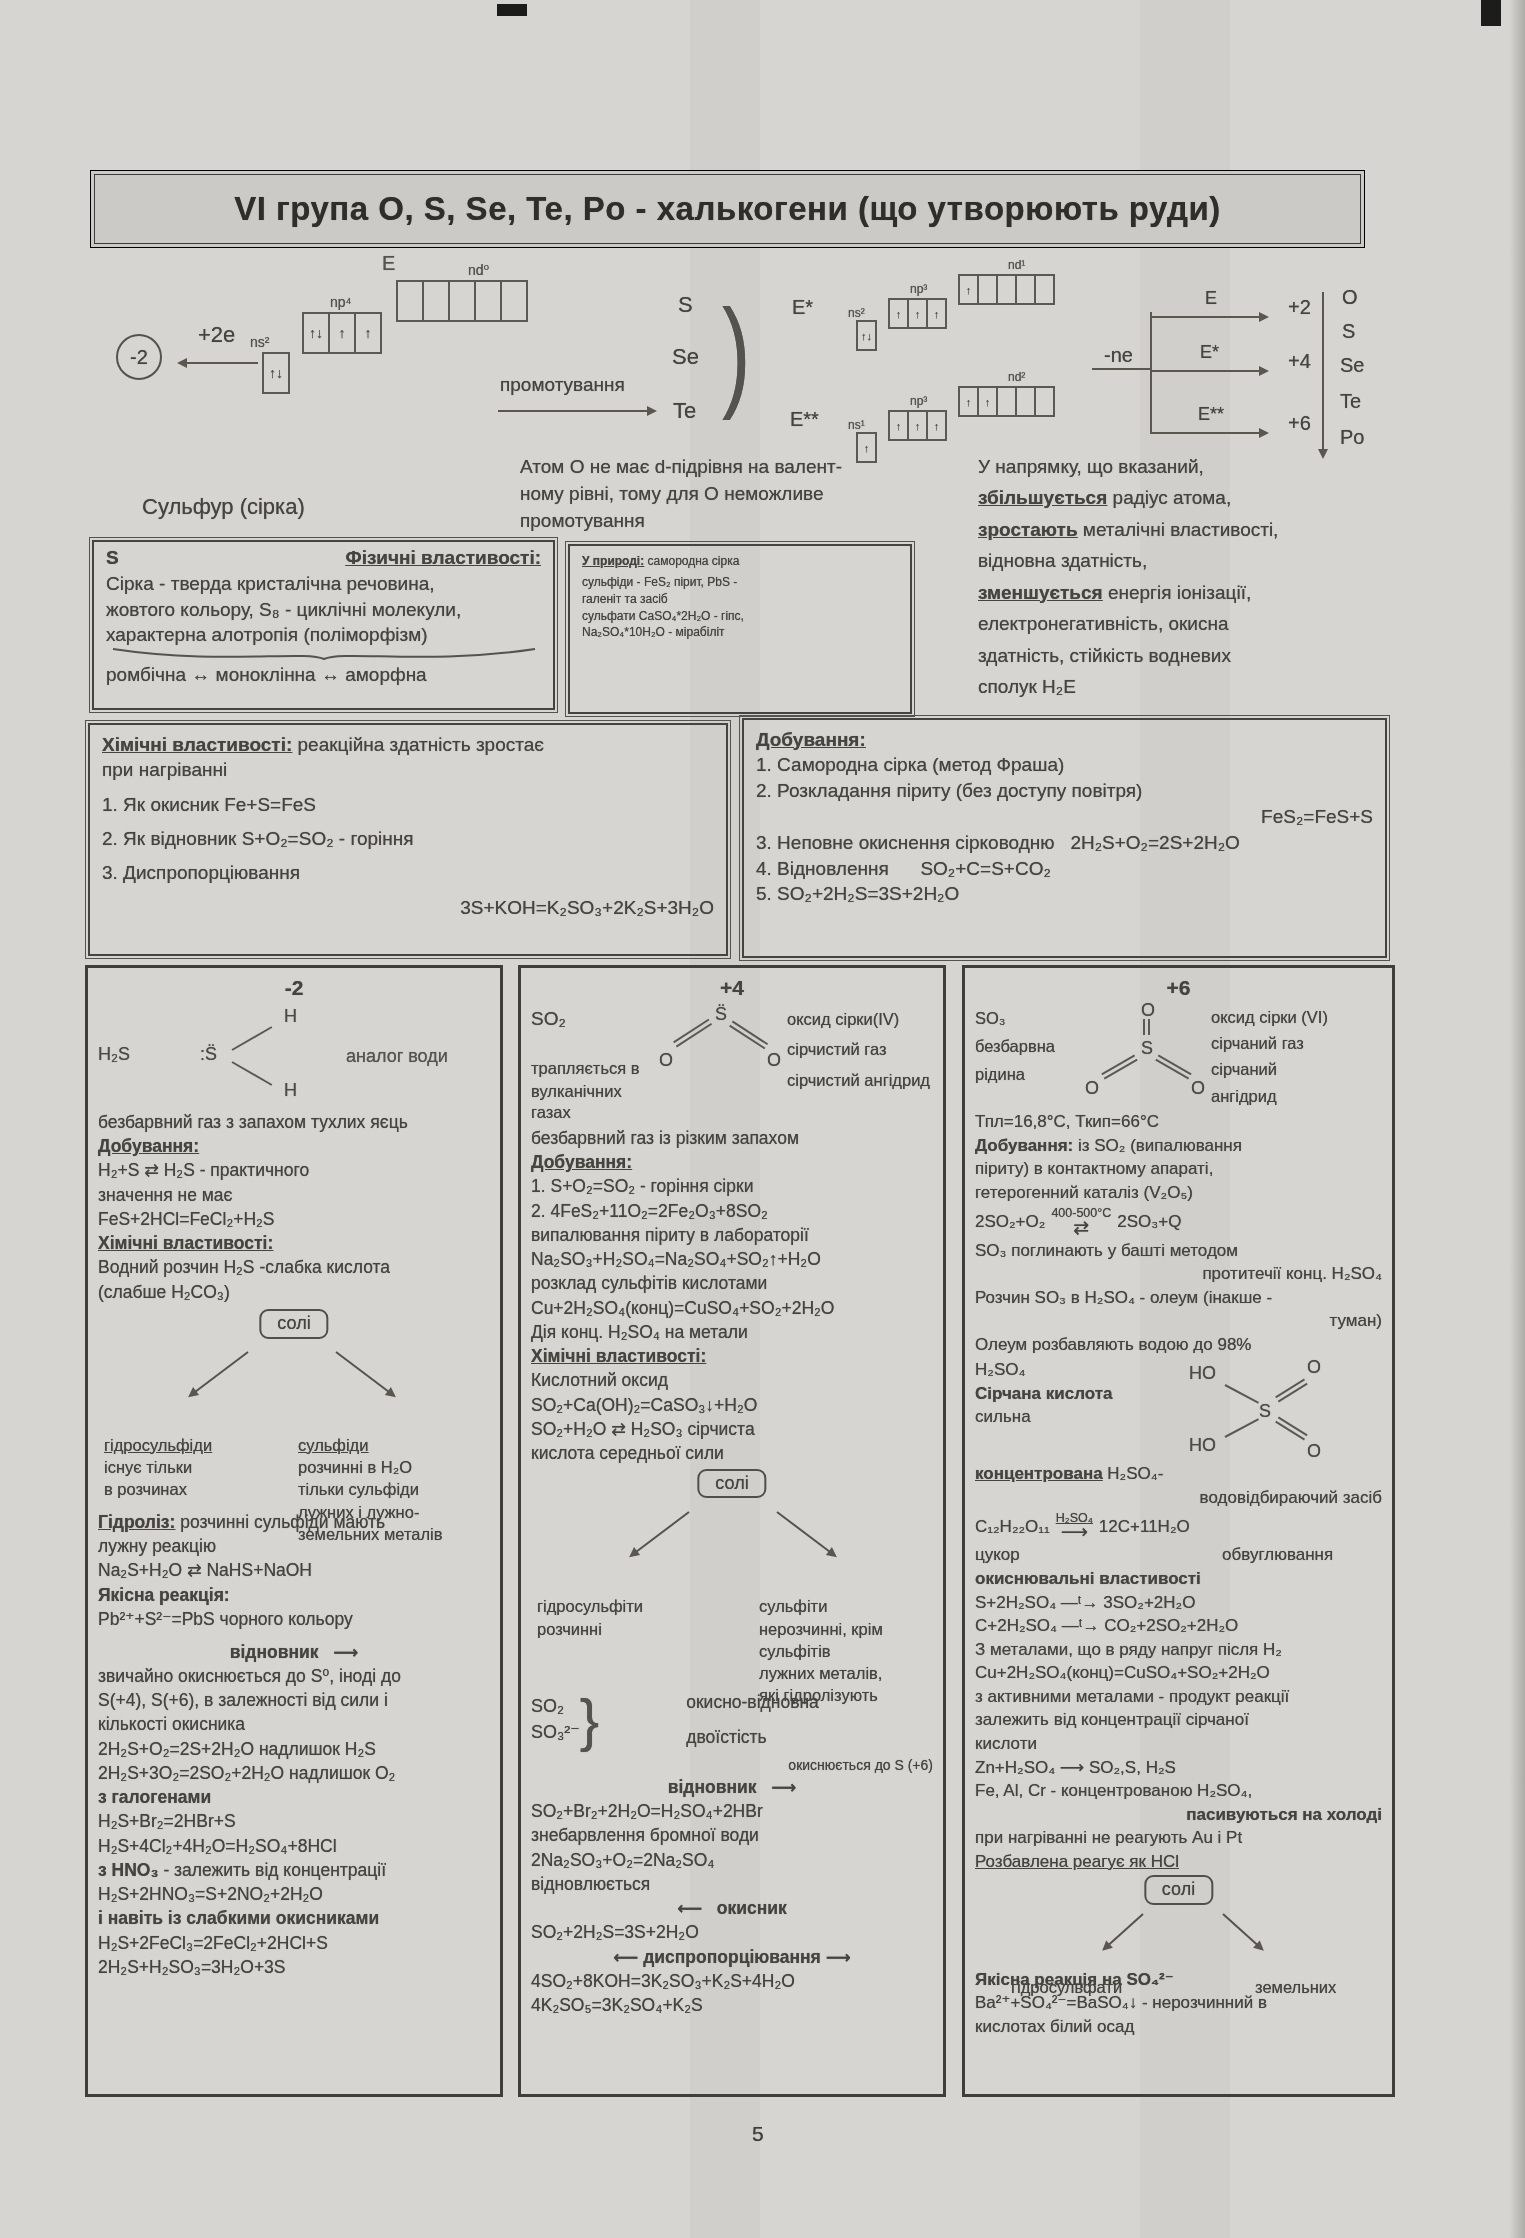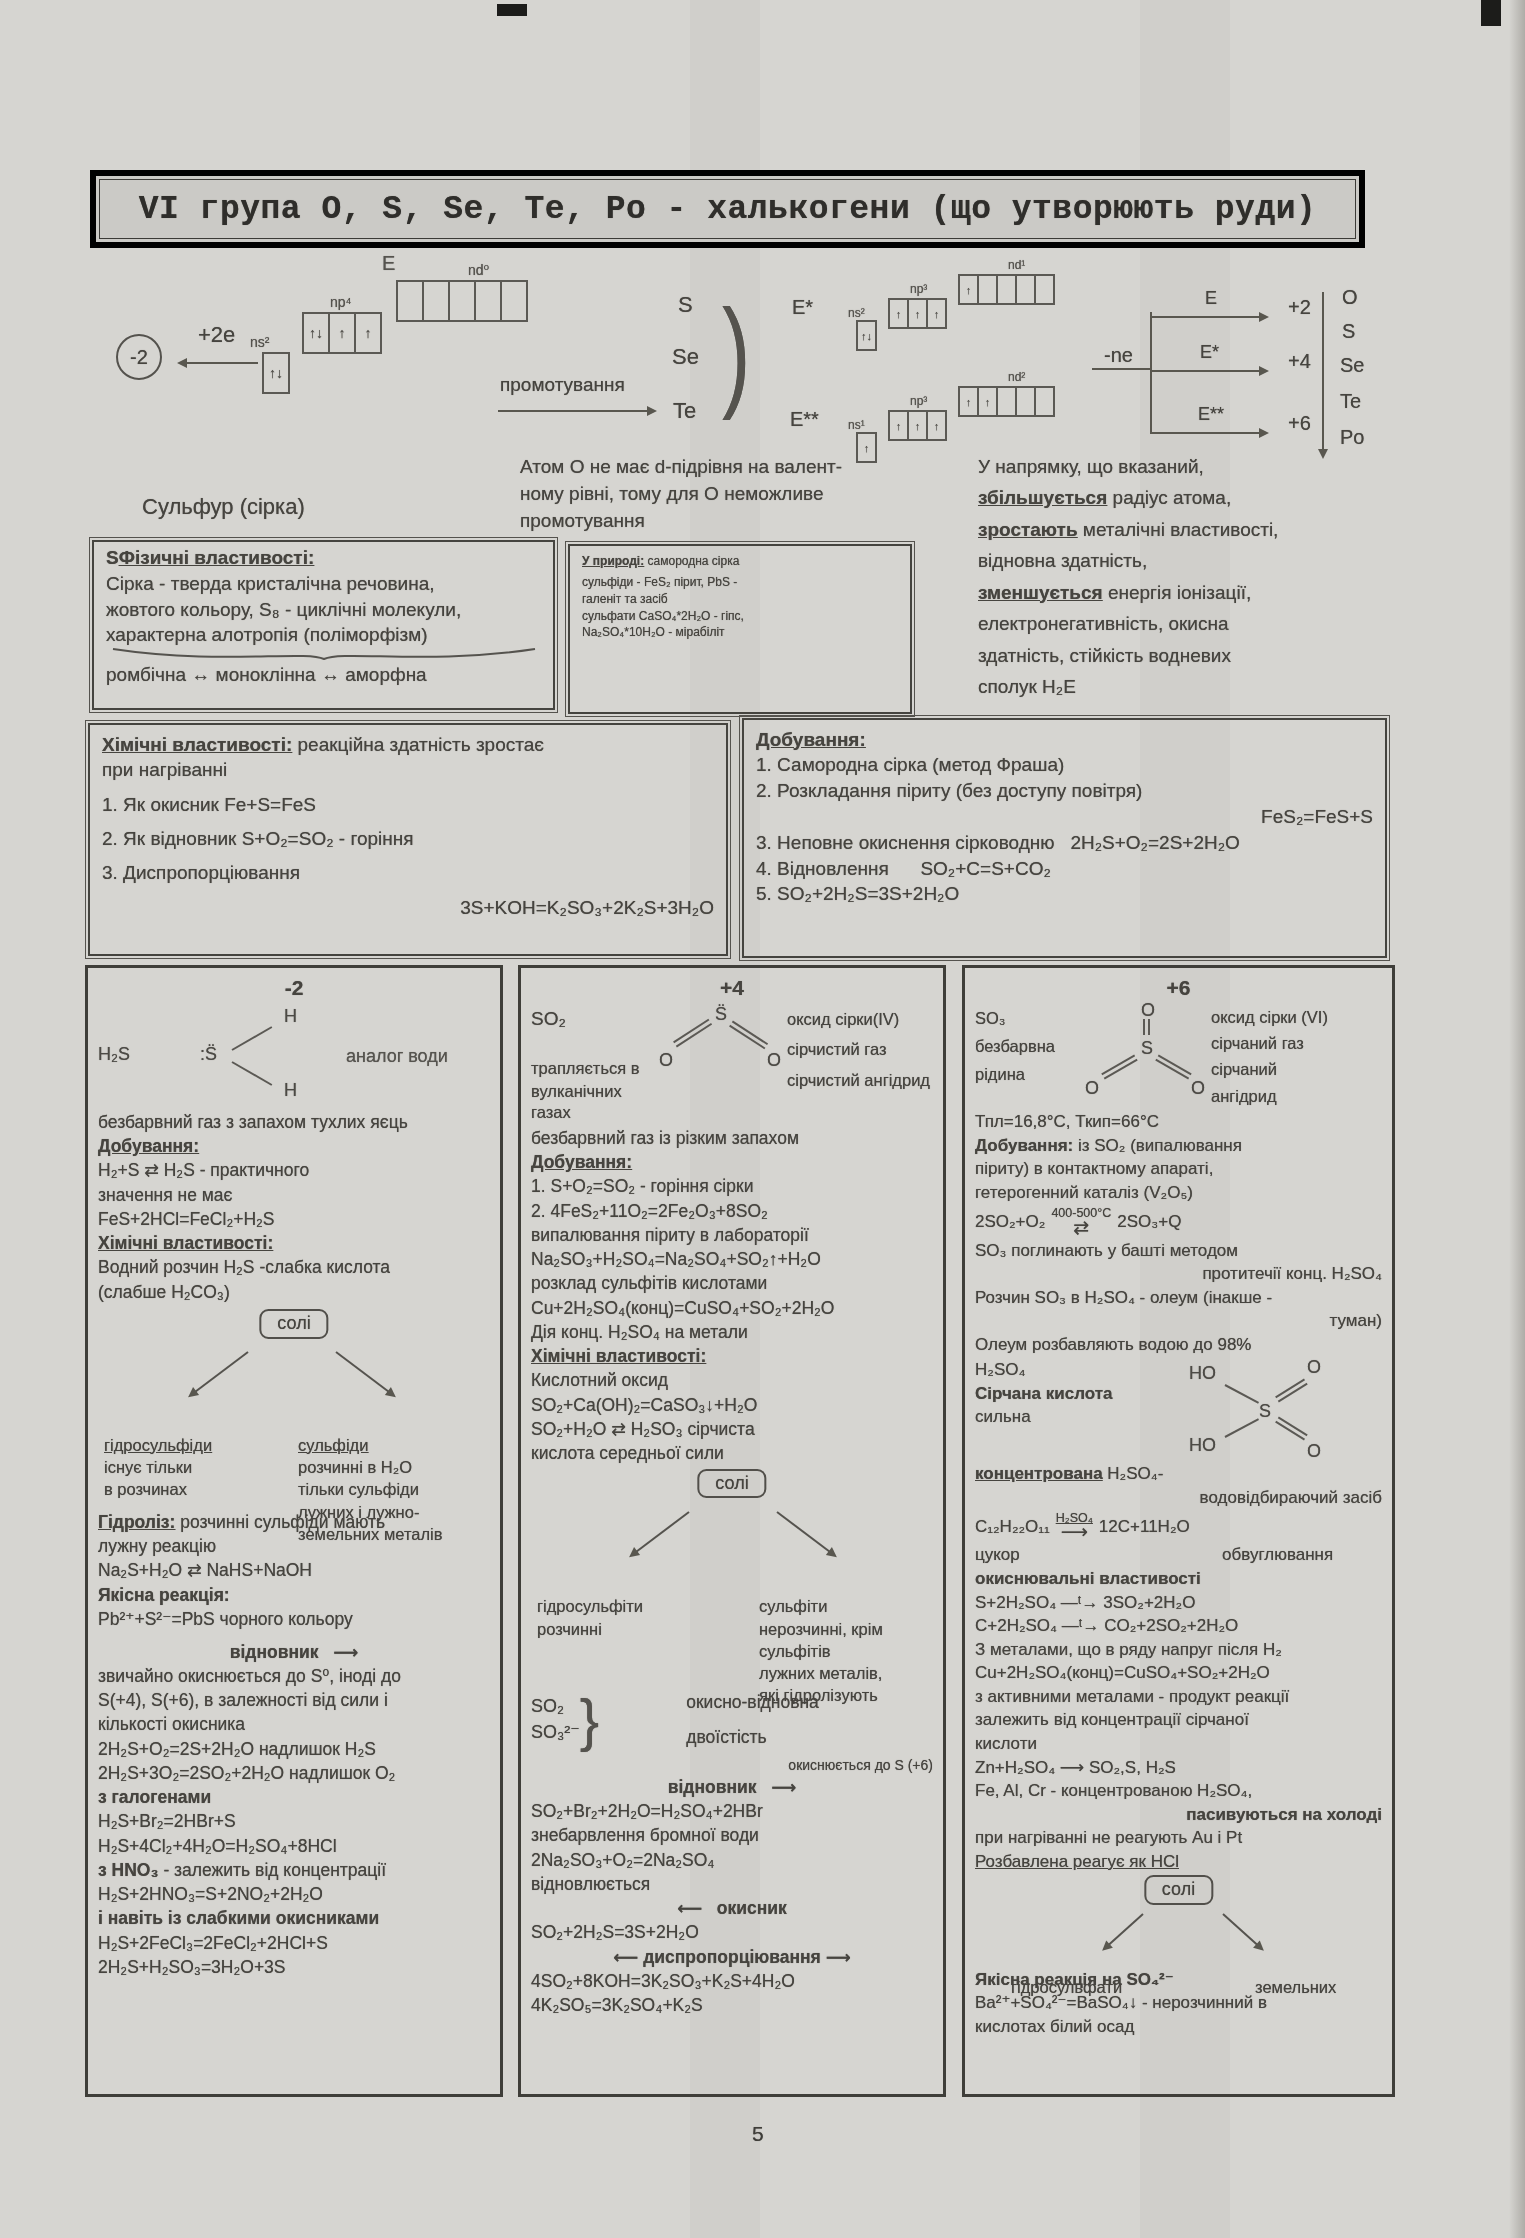--- a/index.html
+++ b/index.html
@@ -7,21 +7,21 @@
       font-family:"Liberation Sans","DejaVu Sans",sans-serif;color:#46443f;}
   .pg *{box-sizing:border-box;}
   .fuzz{text-shadow:0 0 .7px rgba(70,68,62,.8);}
   .abs{position:absolute;}
   
   .streak{position:absolute;top:0;height:100%;background:rgba(100,98,92,.05);pointer-events:none;}
   .edge-r{position:absolute;right:0;top:0;width:16px;height:100%;background:linear-gradient(90deg,rgba(0,0,0,0),#aeaca7);}
   .mark{position:absolute;background:#1c1c1a;}
   
   .tbox{position:absolute;left:90px;top:170px;width:1275px;height:78px;background:#cbcac6;
-        border:6px solid #000000;display:flex;align-items:center;justify-content:center;font-family:Liberation Mono, monospace;}
+        border:1px solid #000000;display:flex;align-items:center;justify-content:center;}
   .tbox::after{content:"";position:absolute;inset:3px;border:1px solid #3c3b37;pointer-events:none;}
   .ttext{font-size:33px;font-weight:bold;color:#2f2e2b;letter-spacing:.5px;}
   
   .bx{position:absolute;border:2px solid #45443f;outline:1px solid #55534e;outline-offset:2px;
       padding:6px 12px;font-size:19px;line-height:1.28;}
   .col{position:absolute;top:965px;height:1132px;border:3px solid #3f3e39;padding:4px 10px;
        font-size:17.5px;line-height:1.3;}
   .colhead{text-align:center;font-weight:bold;font-size:21px;margin:2px 0;}
   
   .ln{margin:1.5px 0;}
@@ -153,21 +153,21 @@
       <div class="ln">електронегативність, окисна</div>
       <div class="ln">здатність, стійкість водневих</div>
       <div class="ln">сполук H₂E</div>
     </div>
 
   <div class="abs" style="left:142px;top:494px;font-size:22px">Сульфур (сірка)</div>
 
   <div class="bx" style="left:92px;top:540px;width:463px;height:170px;padding-top:4px">
     <div style="display:flex">
       <span style="font-weight:bold">S</span>
-      <span class="bu" style="flex:1;text-align:left">Фізичні властивості:</span>
+      <span class="bu" style="flex:1;text-align:right">Фізичні властивості:</span>
     </div>
     <div>
         <div class="ln">Сірка - тверда кристалічна речовина,</div>
         <div class="ln">жовтого кольору, S₈ - циклічні молекули,</div>
         <div class="ln">характерна алотропія (поліморфізм)</div>
       </div>
     <svg width="430" height="14" viewBox="0 0 430 14" style="display:block;margin:-2px auto 0">
       <path d="M4,2 C110,18 195,3 215,12 C235,3 320,18 426,2" stroke="#55534e" stroke-width="2" fill="none"></path>
     </svg>
     <div class="ln">ромбічна ↔ моноклінна ↔ аморфна</div>

